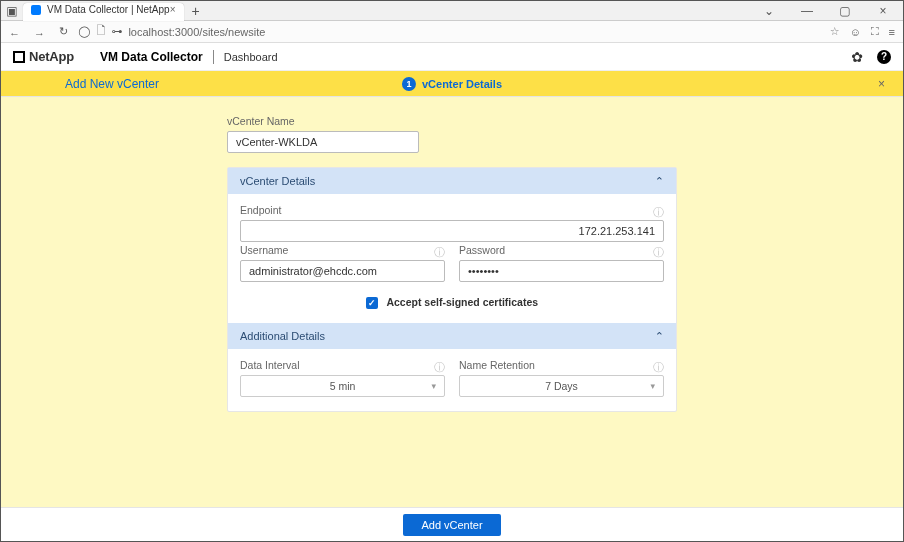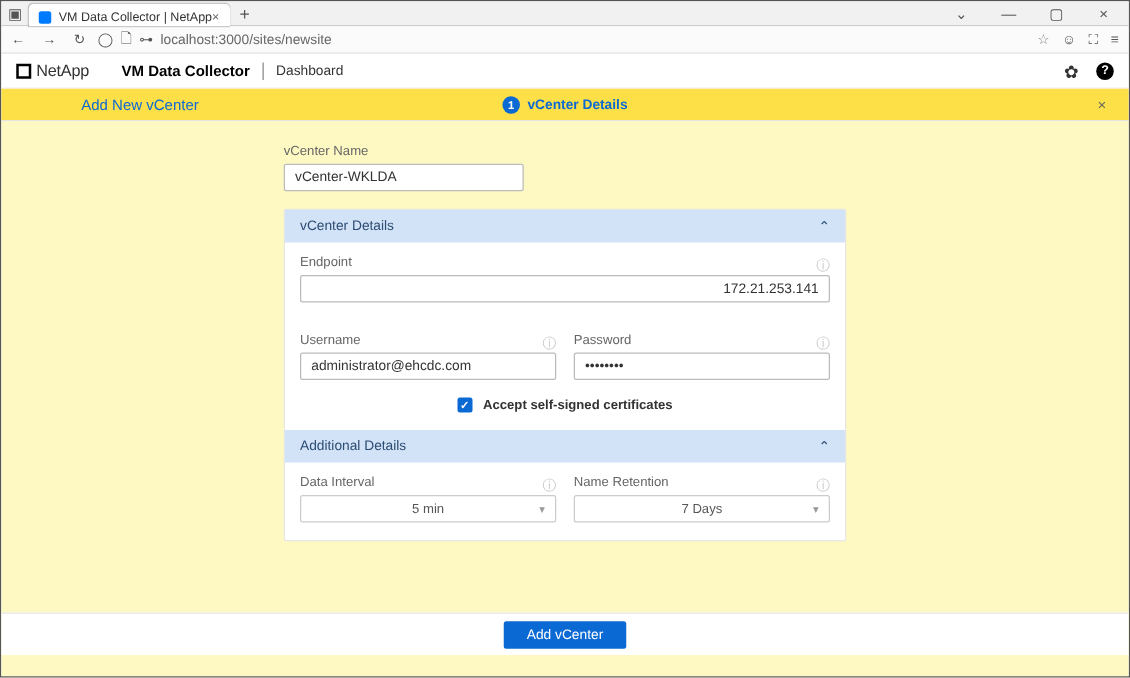--- a/index.html
+++ b/index.html
@@ -2,36 +2,36 @@
 <html><head>
 <meta charset="utf-8">
 <style>
   * { box-sizing: border-box; }
   html, body { margin: 0; padding: 0; font-family: -apple-system, BlinkMacSystemFont, "Segoe UI", Arial, sans-serif; font-size: 12px; color: #333; background:#fff; }
   body { width: 904px; height: 542px; border: 1px solid #555; position: relative; overflow: hidden; }
 
   
   .tab-strip { height: 20px; background: #f1f1f1; display: flex; align-items: center; padding-left: 4px; border-bottom: 1px solid #ccc; }
   .app-icon { width: 14px; height: 14px; display: flex; align-items:center; justify-content:center; margin-right:4px; color:#555;}
-  .tab { background: #fff; height: 18px; margin-top:2px; display: flex; align-items: flex-start; padding: 6px 8px; border-top-left-radius: 4px; border-top-right-radius: 4px; font-size: 10px; min-width: 130px; box-shadow: 0 0 1px rgba(0,0,0,.3);}
+  .tab { background: #fff; height: 18px; margin-top:2px; display: flex; align-items: flex-end; padding: 6px 8px; border-top-left-radius: 4px; border-top-right-radius: 4px; font-size: 10px; min-width: 130px; box-shadow: 0 0 1px rgba(0,0,0,.3);}
   .tab .fav { width: 10px; height: 10px; background: #007bff; margin-right:6px; border-radius:2px; }
   .tab .close { margin-left:auto; color:#666; }
   .plus-tab { margin-left:8px; color:#555; font-size:14px; }
   .win-controls { margin-left:auto; display:flex; gap:10px; padding-right:6px; color:#555; font-size:12px; }
   .win-controls span { width: 28px; text-align:center; }
 
   .url-bar { height: 22px; background: #fbfbfb; border-bottom:1px solid #ddd; display:flex; align-items:center; padding: 0 8px; gap:10px; font-size:11px; color:#555;}
   .nav-icons { display:flex; gap:14px; align-items:center; }
   .addr { flex:1; display:flex; align-items:center; gap:6px; }
   .addr-box { flex:1; color:#666; }
   .right-icons { display:flex; gap:10px; align-items:center; }
 
   
   .app-header { height: 28px; background:#fff; border-bottom:1px solid #eee; display:flex; align-items:center; padding:0 12px; }
-  .brand { font-weight:400; font-size:13px; letter-spacing:-0.2px; display:flex; align-items:center; gap:4px;}
+  .brand { font-weight:700; font-size:13px; letter-spacing:-0.2px; display:flex; align-items:center; gap:4px;}
   .brand .n-box { width:12px; height:12px; border:2px solid #000; display:inline-block; }
   .app-title { margin-left:26px; font-size:12px; font-weight:600; color:#000000; }
   .app-divider { border-left:1px solid #888; height:14px; margin:0 10px; }
   .app-dash { font-size:11px; color:#333; }
   .app-header-right { margin-left:auto; display:flex; gap:14px; align-items:center; font-size:14px; }
 
   
   .sub-header { height:26px; border-bottom:1px solid #e5e5e5; background:#fde047; display:flex; align-items:center; position:relative; }
   .breadcrumb { color:#0b69d4; font-size:12px; margin-left:64px; }
   .step { position:absolute; left:50%; transform:translateX(-50%); display:flex; align-items:center; gap:6px; font-size:11px; font-weight:600; color:#0b69d4; }
@@ -44,31 +44,31 @@
   .vcenter-name-row { width:450px; margin:0 auto 14px; text-align:left;}
   .field-label { font-size:10.5px; color:#666; margin-bottom:4px; }
   .text-input { width:192px; height:22px; border:1px solid #bbb; border-radius:2px; padding:0 8px; font-size:11px; color:#333; background:#fff; }
   .text-input.full { width:100%;text-align:right; }
   .text-input.half { width:205px; }
 
   .panel { width:450px; margin:0 auto; background:#fff; border:1px solid #e6e6e6; border-radius:2px; }
   .panel-header { background:#d3e3f7; height:26px; display:flex; align-items:center; padding: 0 12px; font-size:11px; color:#2b4c73; }
   .panel-header .chev { margin-left:auto; color:#2b4c73; }
   .panel-body { padding: 10px 12px 14px; }
-  .row-1 { margin-bottom:24px; }
+  .row-1 { margin-bottom:2px; }
   .row-2 { display:flex; gap:14px; }
   .row-2 > div { flex:1; }
   .label-row { display:flex; align-items:center; }
   .label-row .info { margin-left:auto; color:#c6c6c6; font-size:11px; }
   .chk-row { text-align:center; margin-top:14px; font-size:10.5px; font-weight:600; }
   .chk { width:12px; height:12px; background:#0b69d4; display:inline-flex; align-items:center; justify-content:center; color:#fff; font-size:9px; border-radius:2px; margin-right:6px; vertical-align:middle;}
   .dropdown { height:22px; border:1px solid #ccc; border-radius:2px; display:flex; align-items:center; justify-content:center; font-size:10.5px; color:#555; position:relative; background:#fff;}
   .dropdown .dd-chev { position:absolute; right:8px; color:#999; font-size:9px;}
 
-  .footer { position:absolute; bottom:17px; left:0; right:0; background:#fff; border-top:1px solid #e5e5e5; height:34px; display:flex; align-items:center; justify-content:center; }
+  .footer { position:absolute; bottom:0; left:0; right:0; background:#fff; border-top:1px solid #e5e5e5; height:34px; display:flex; align-items:center; justify-content:center; }
   .primary-btn { background:#0b69d4; color:#fff; border:none; border-radius:2px; height:22px; padding:0 18px; font-size:11px; font-weight:500; }
 
 </style>
 </head>
 <body>
 
 <div class="tab-strip">
   <span class="app-icon">▣</span>
   <div class="tab">
     <span class="fav"></span>

